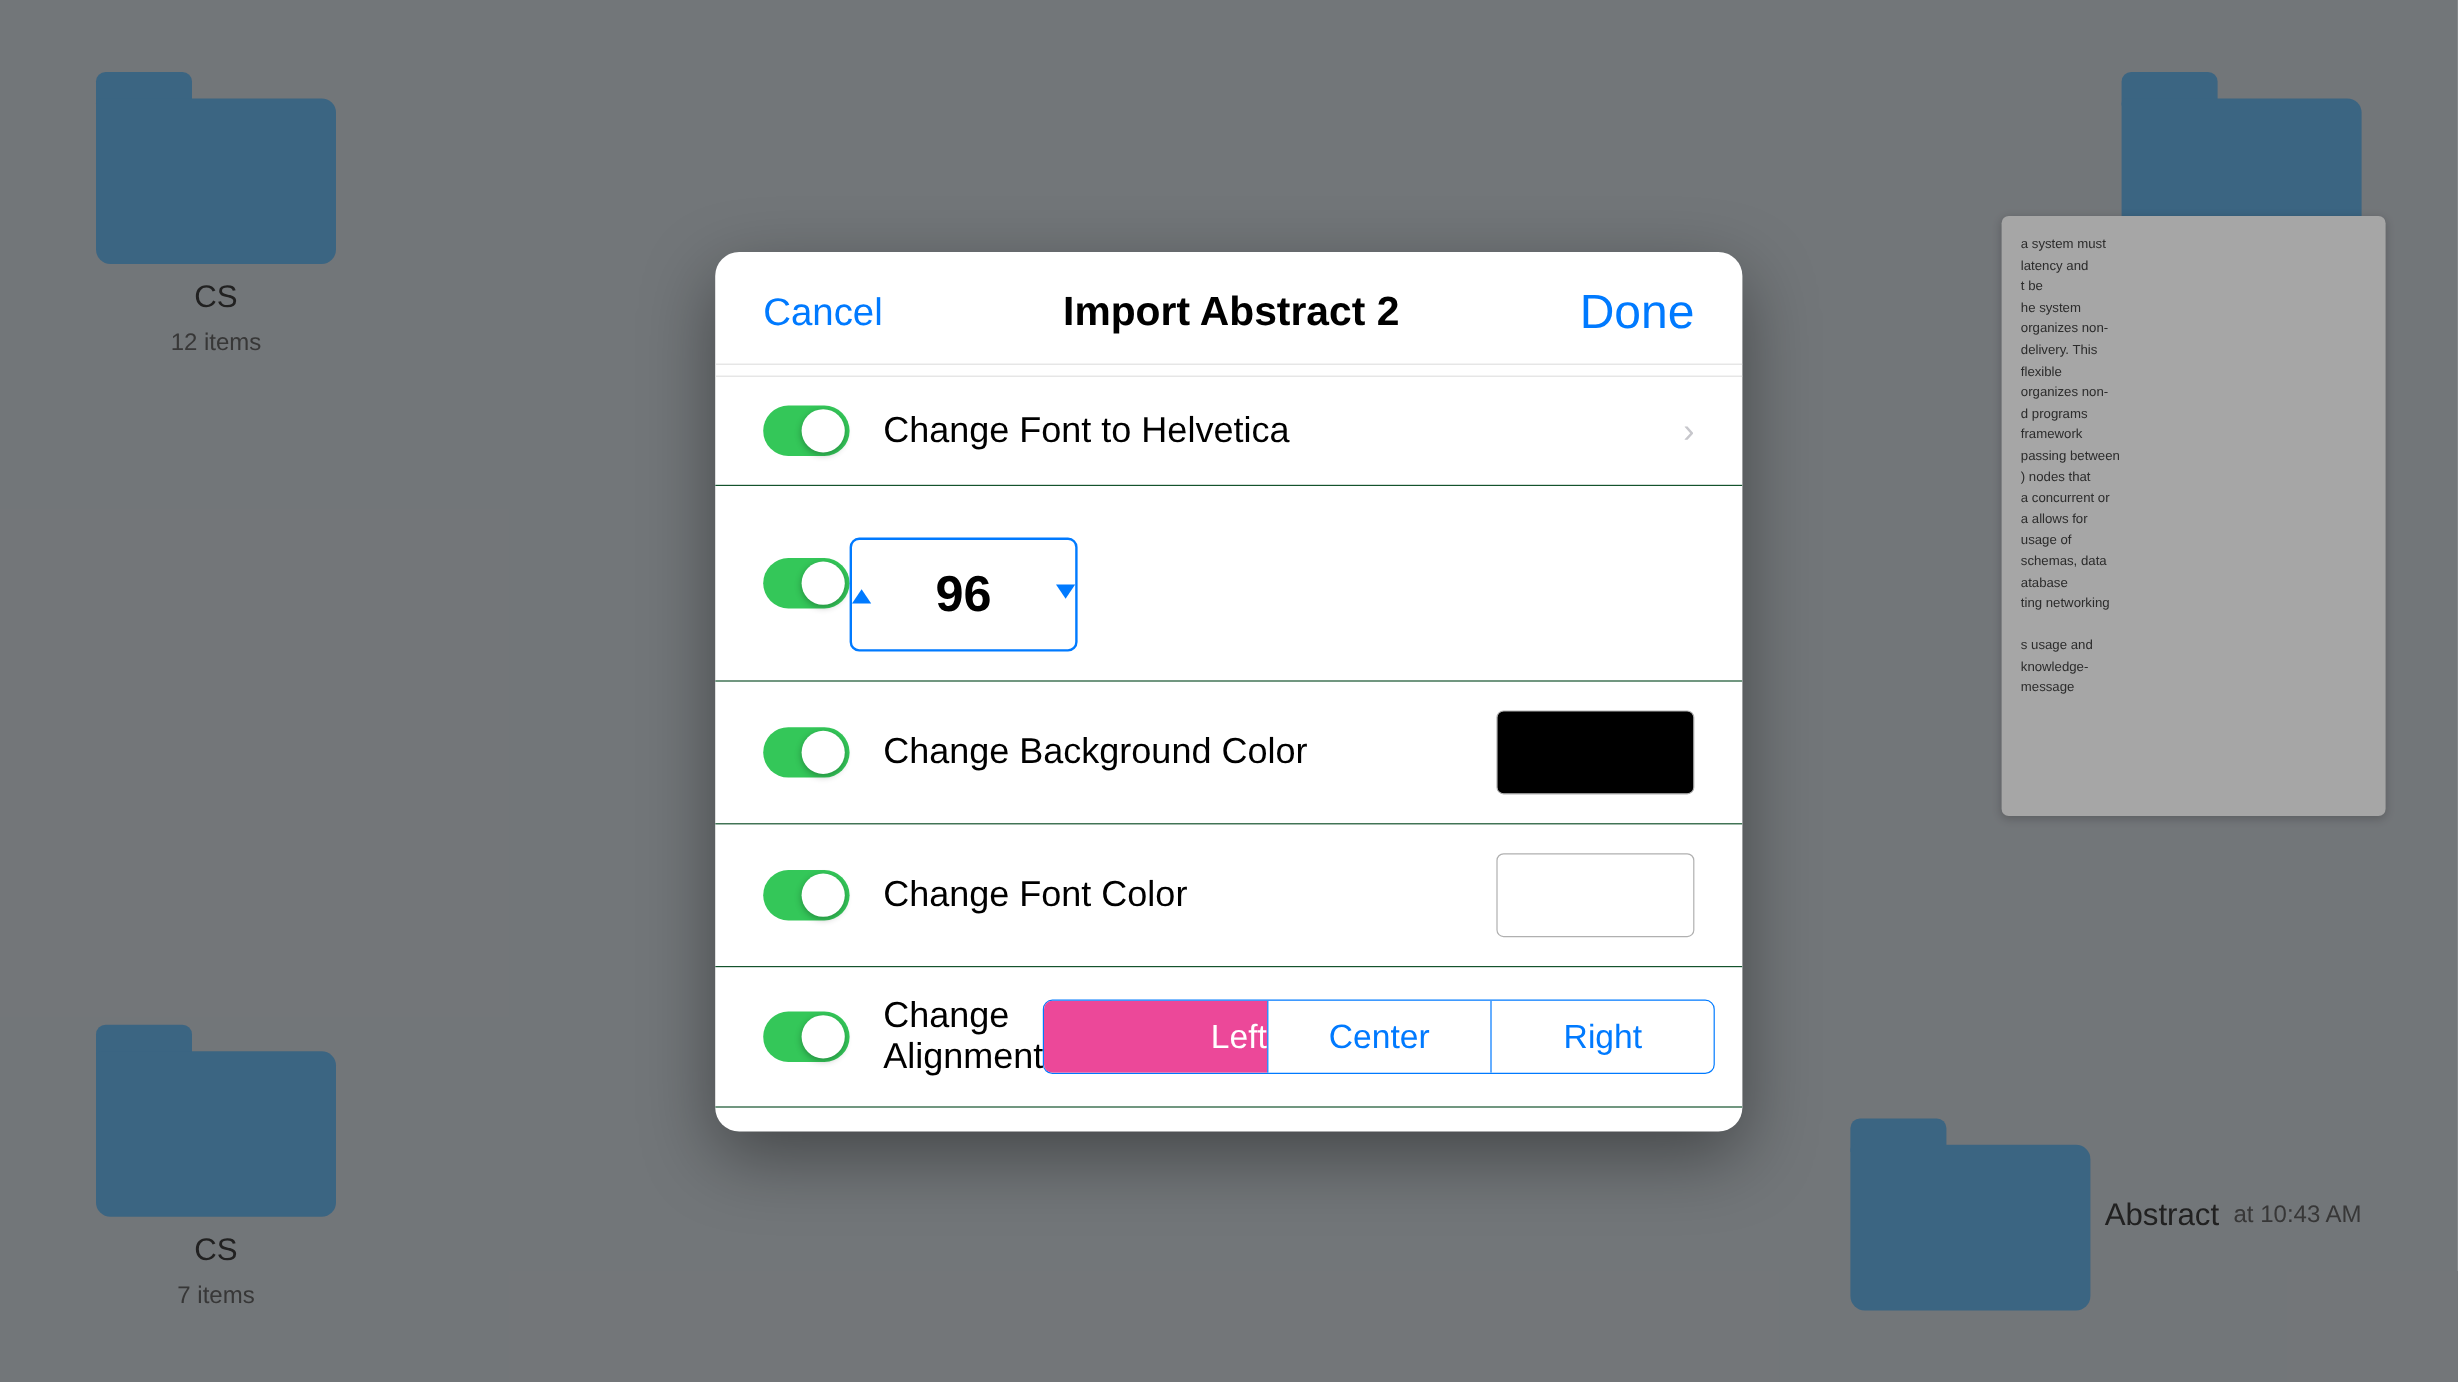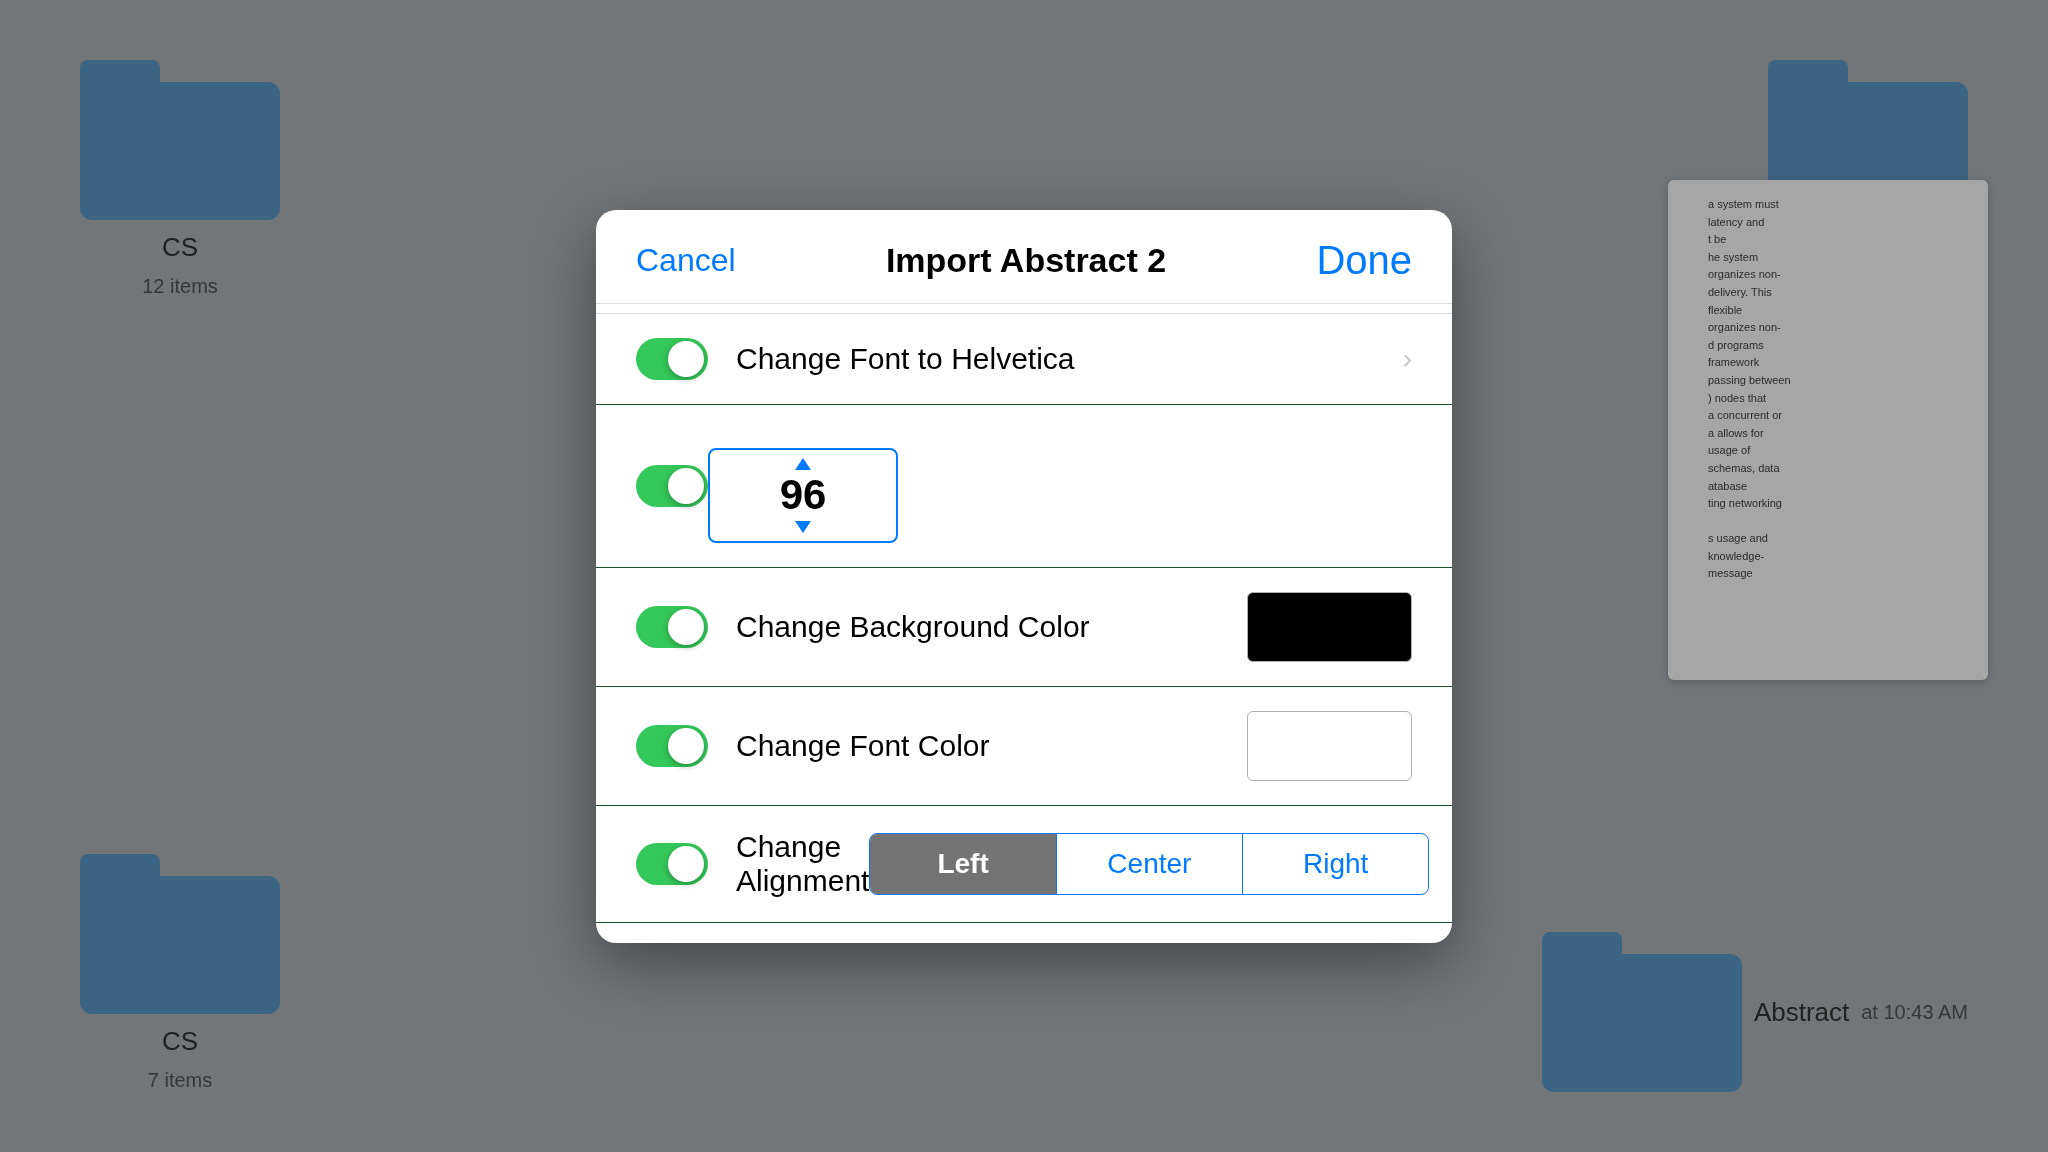--- a/index.html
+++ b/index.html
@@ -185,21 +185,21 @@
       color: #c7c7cc;
     }
 
     
     .stepper {
       width: 190px;
       height: 95px;
       border: 2px solid #007AFF;
       border-radius: 8px;
       display: flex;
-      flex-direction: column;
+      flex-direction: row;
       align-items: center;
       justify-content: space-between;
       padding: 4px 0;
       position: relative;
       cursor: pointer;
       margin-top: 19px;
     }
 
     .stepper-value {
       font-size: 42px;
@@ -237,23 +237,24 @@
       flex: 1;
       padding: 14px 0;
       text-align: center;
       font-size: 28px;
       cursor: pointer;
       border: none;
       background: transparent;
     }
 
     .segment.active {
-      background: #737373;
+      background: #ec4899;
       color: white;
-      font-weight: 700;
+      font-weight: 400;
+      text-align: right;
     }
 
     .segment.inactive {
       background: transparent;
       color: #007AFF;
       font-weight: 400;
     }
 
     .segment + .segment {
       border-left: 1.5px solid #007AFF;
@@ -306,21 +307,21 @@
     <span style="font-size:20px;color:#555;">7 items</span>
   </div>
 
   <div style="position:absolute; right:80px; bottom:60px; display:flex; flex-direction:row; align-items:center; gap:12px;">
     <div class="folder-icon"></div>
     <span style="font-size:26px;font-weight:500;color:#333;">Abstract</span>
     <span style="font-size:20px;color:#555;">at 10:43 AM</span>
   </div>
 
   <div class="bg-doc">
-    <div style="font-size:11px; line-height:1.6; color:#444;margin-left:24px;">
+    <div style="font-size:11px; line-height:1.6; color:#444;">
       a system must<br>latency and<br>t be<br>he system<br>organizes non-<br>delivery. This<br>flexible<br>organizes non-<br>d programs<br>framework<br>passing between<br>) nodes that<br>a concurrent or<br>a allows for<br>usage of<br>schemas, data<br>atabase<br>ting networking<br><br>s usage and<br>knowledge-<br>message
     </div>
   </div>
 </div>
 
 <div class="overlay"></div>
 
 <div class="modal">
 
   <div class="modal-header">

